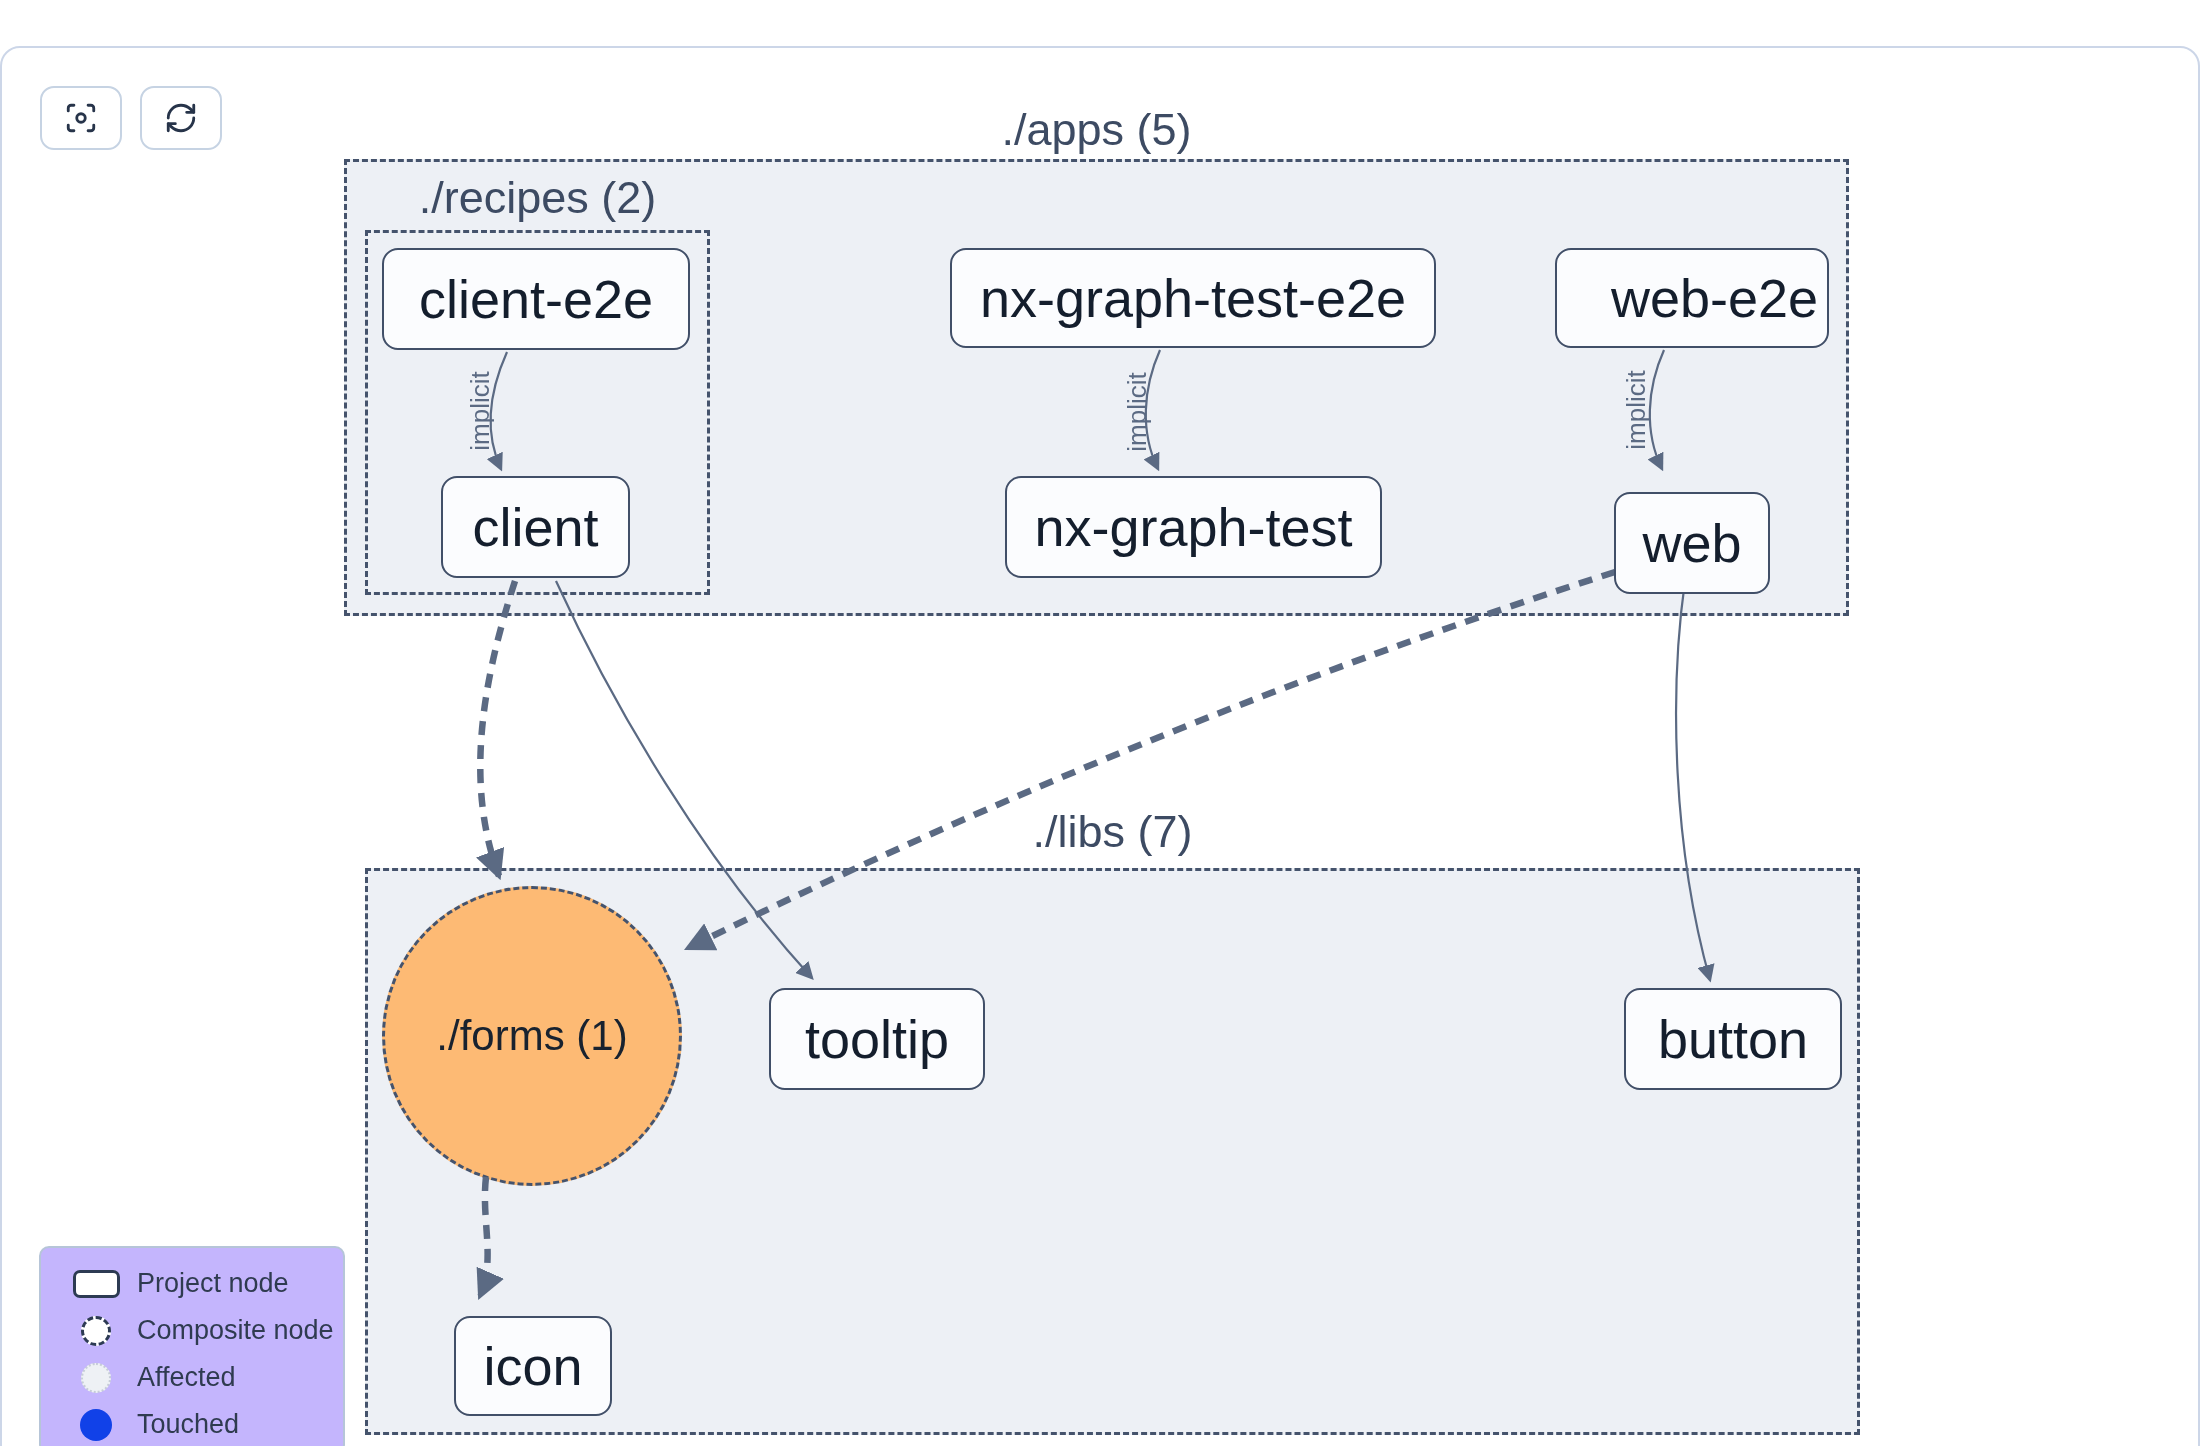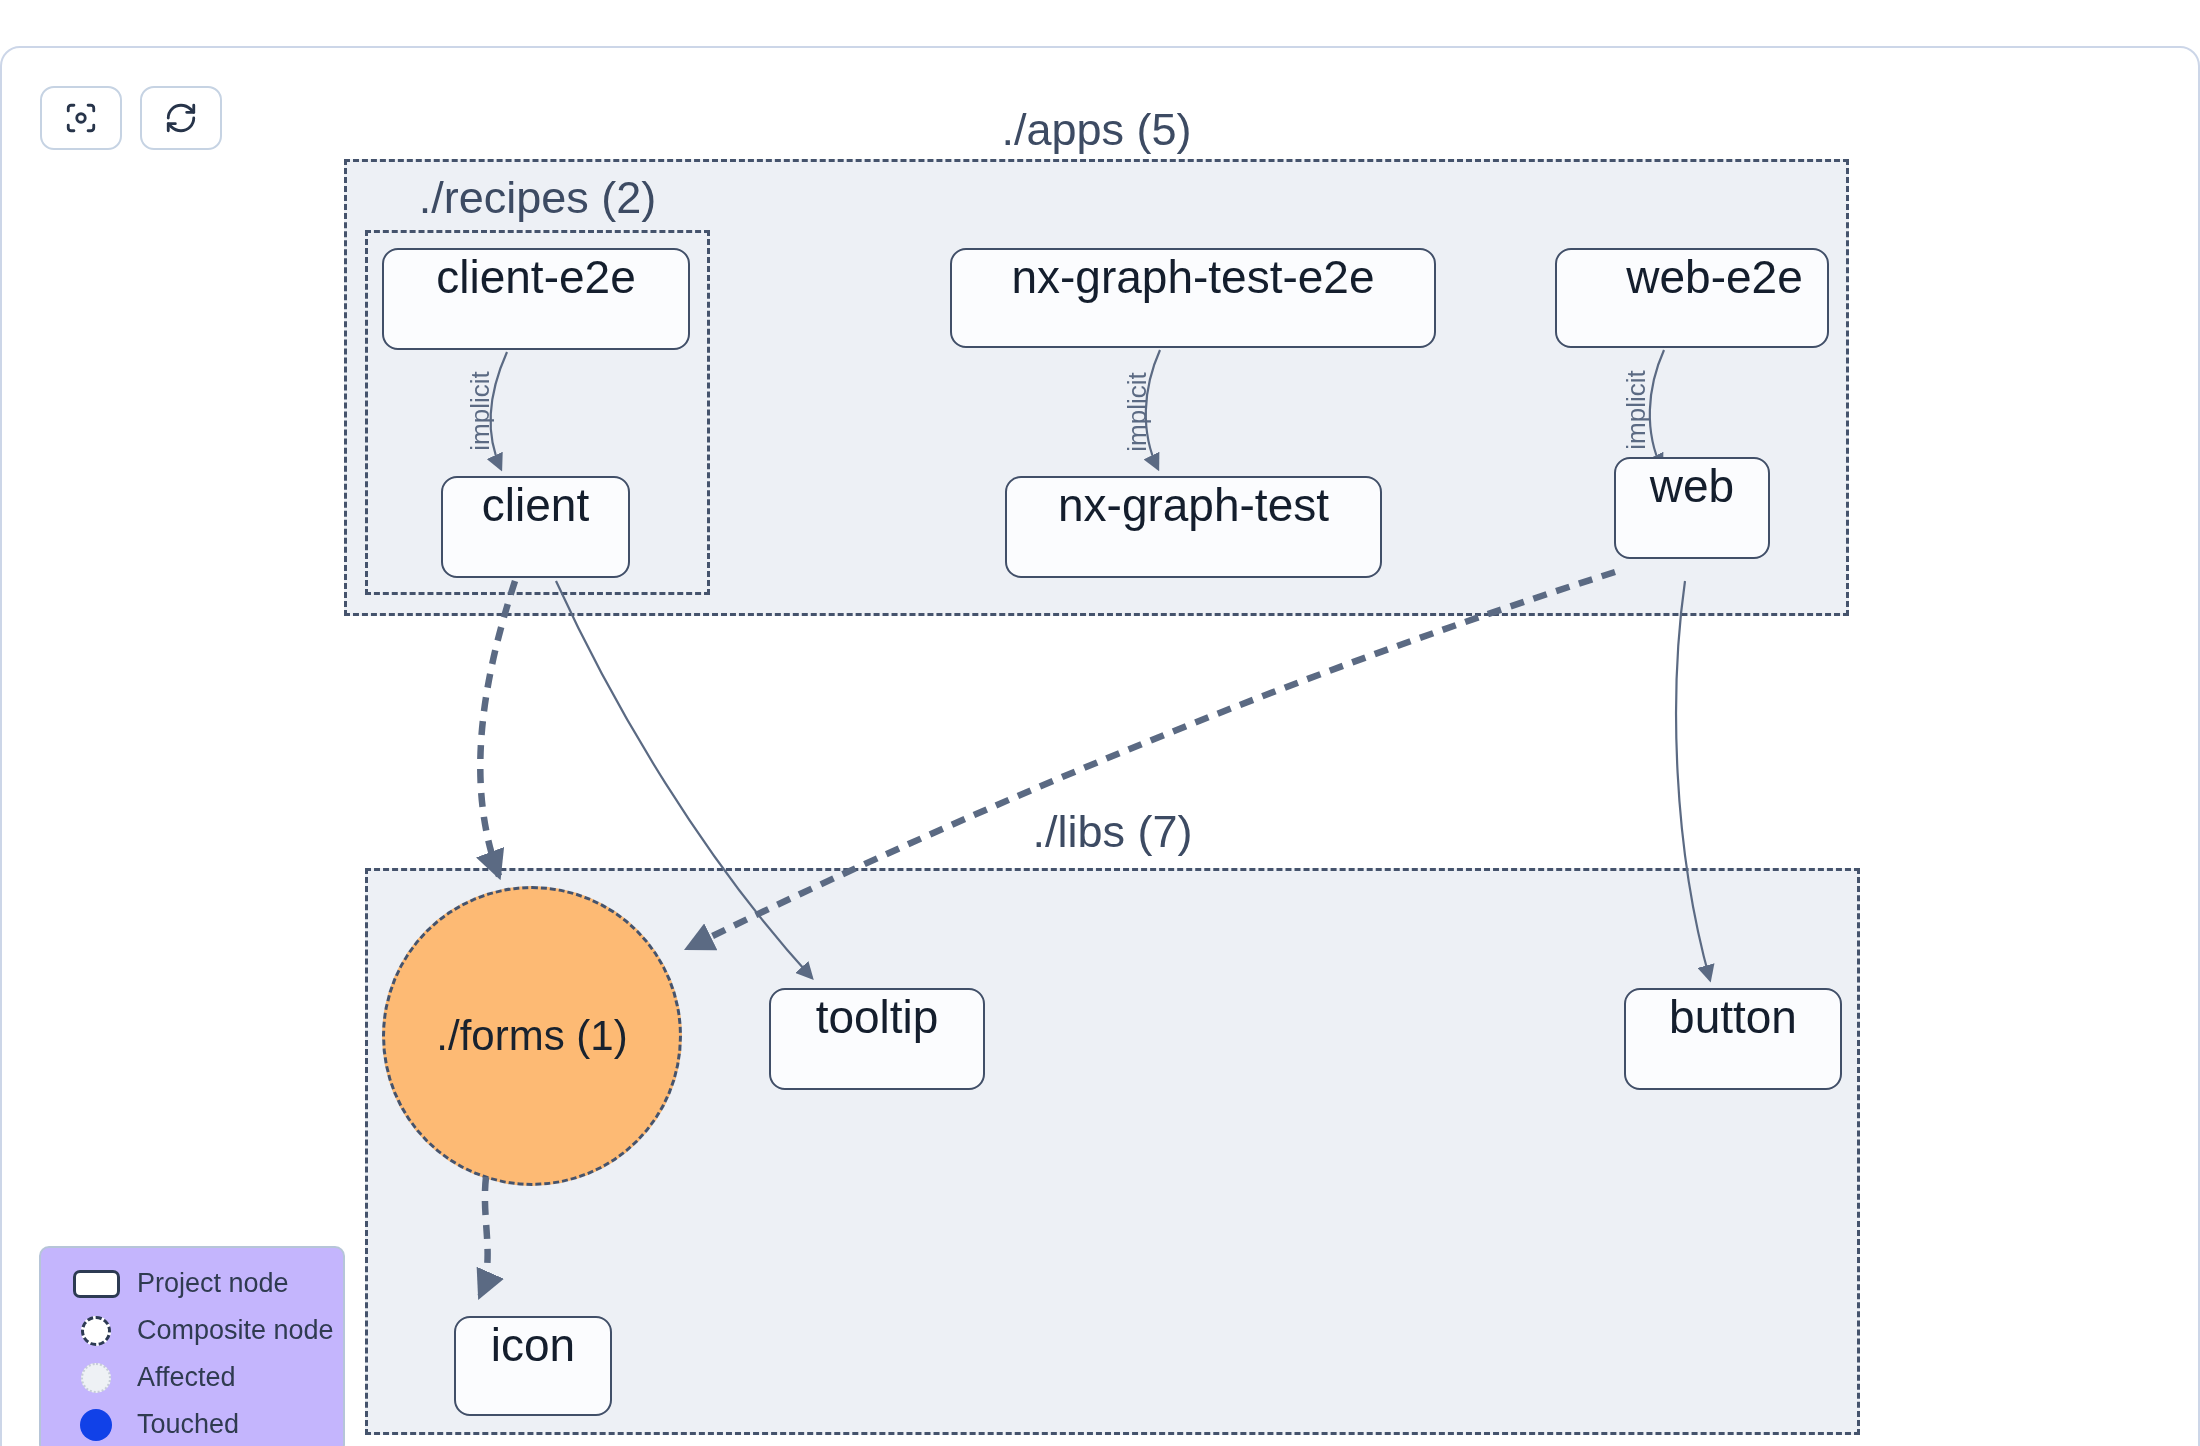--- a/index.html
+++ b/index.html
@@ -45,29 +45,29 @@
   }
   
   svg.edges{position:absolute;left:0;top:0;z-index:3;pointer-events:none;}
   svg.edges path{pointer-events:visibleStroke;}
   .edge-thin{stroke:#5b6a83;stroke-width:2.2;fill:none;}
   .edge-thick{stroke:#5b6a83;stroke-width:6.5;fill:none;stroke-dasharray:14 10;}
   .edge-label{fill:#5b6a83;font-size:26px;font-family:"Liberation Sans",sans-serif;}
   
   .node{
     position:absolute;background:#fbfcfe;border:2px solid #414f68;border-radius:16px;
-    display:flex;justify-content:center;
-    color:#141e2d;font-size:46px;z-index:4;cursor:pointer;
+    display:flex;align-items:center;justify-content:center;
+    color:#141e2d;font-size:54px;z-index:4;cursor:pointer;
   }
   #n-client-e2e{left:380px;top:200px;width:308px;height:102px;}
   #n-nx-graph-test-e2e{left:948px;top:200px;width:486px;height:100px;}
   #n-web-e2e{left:1553px;top:200px;width:274px;height:100px;padding-left:45px;}
   #n-client{left:439px;top:428px;width:189px;height:102px;}
   #n-nx-graph-test{left:1003px;top:428px;width:377px;height:102px;}
-  #n-web{left:1612px;top:409px;width:156px;height:102px;}
+  #n-web{left:1612px;top:444px;width:156px;height:102px;}
   #n-tooltip{left:767px;top:940px;width:216px;height:102px;}
   #n-button{left:1622px;top:940px;width:218px;height:102px;}
   #n-icon{left:452px;top:1268px;width:158px;height:100px;}
   
   .legend{
     position:absolute;left:37px;top:1198px;width:306px;height:209px;
     background:#c4b5fd;border:2px solid #b6c5d8;border-radius:10px;
     z-index:5;padding:12px 0 0 24px;
   }
   .legend-row{display:flex;align-items:center;height:47px;}

